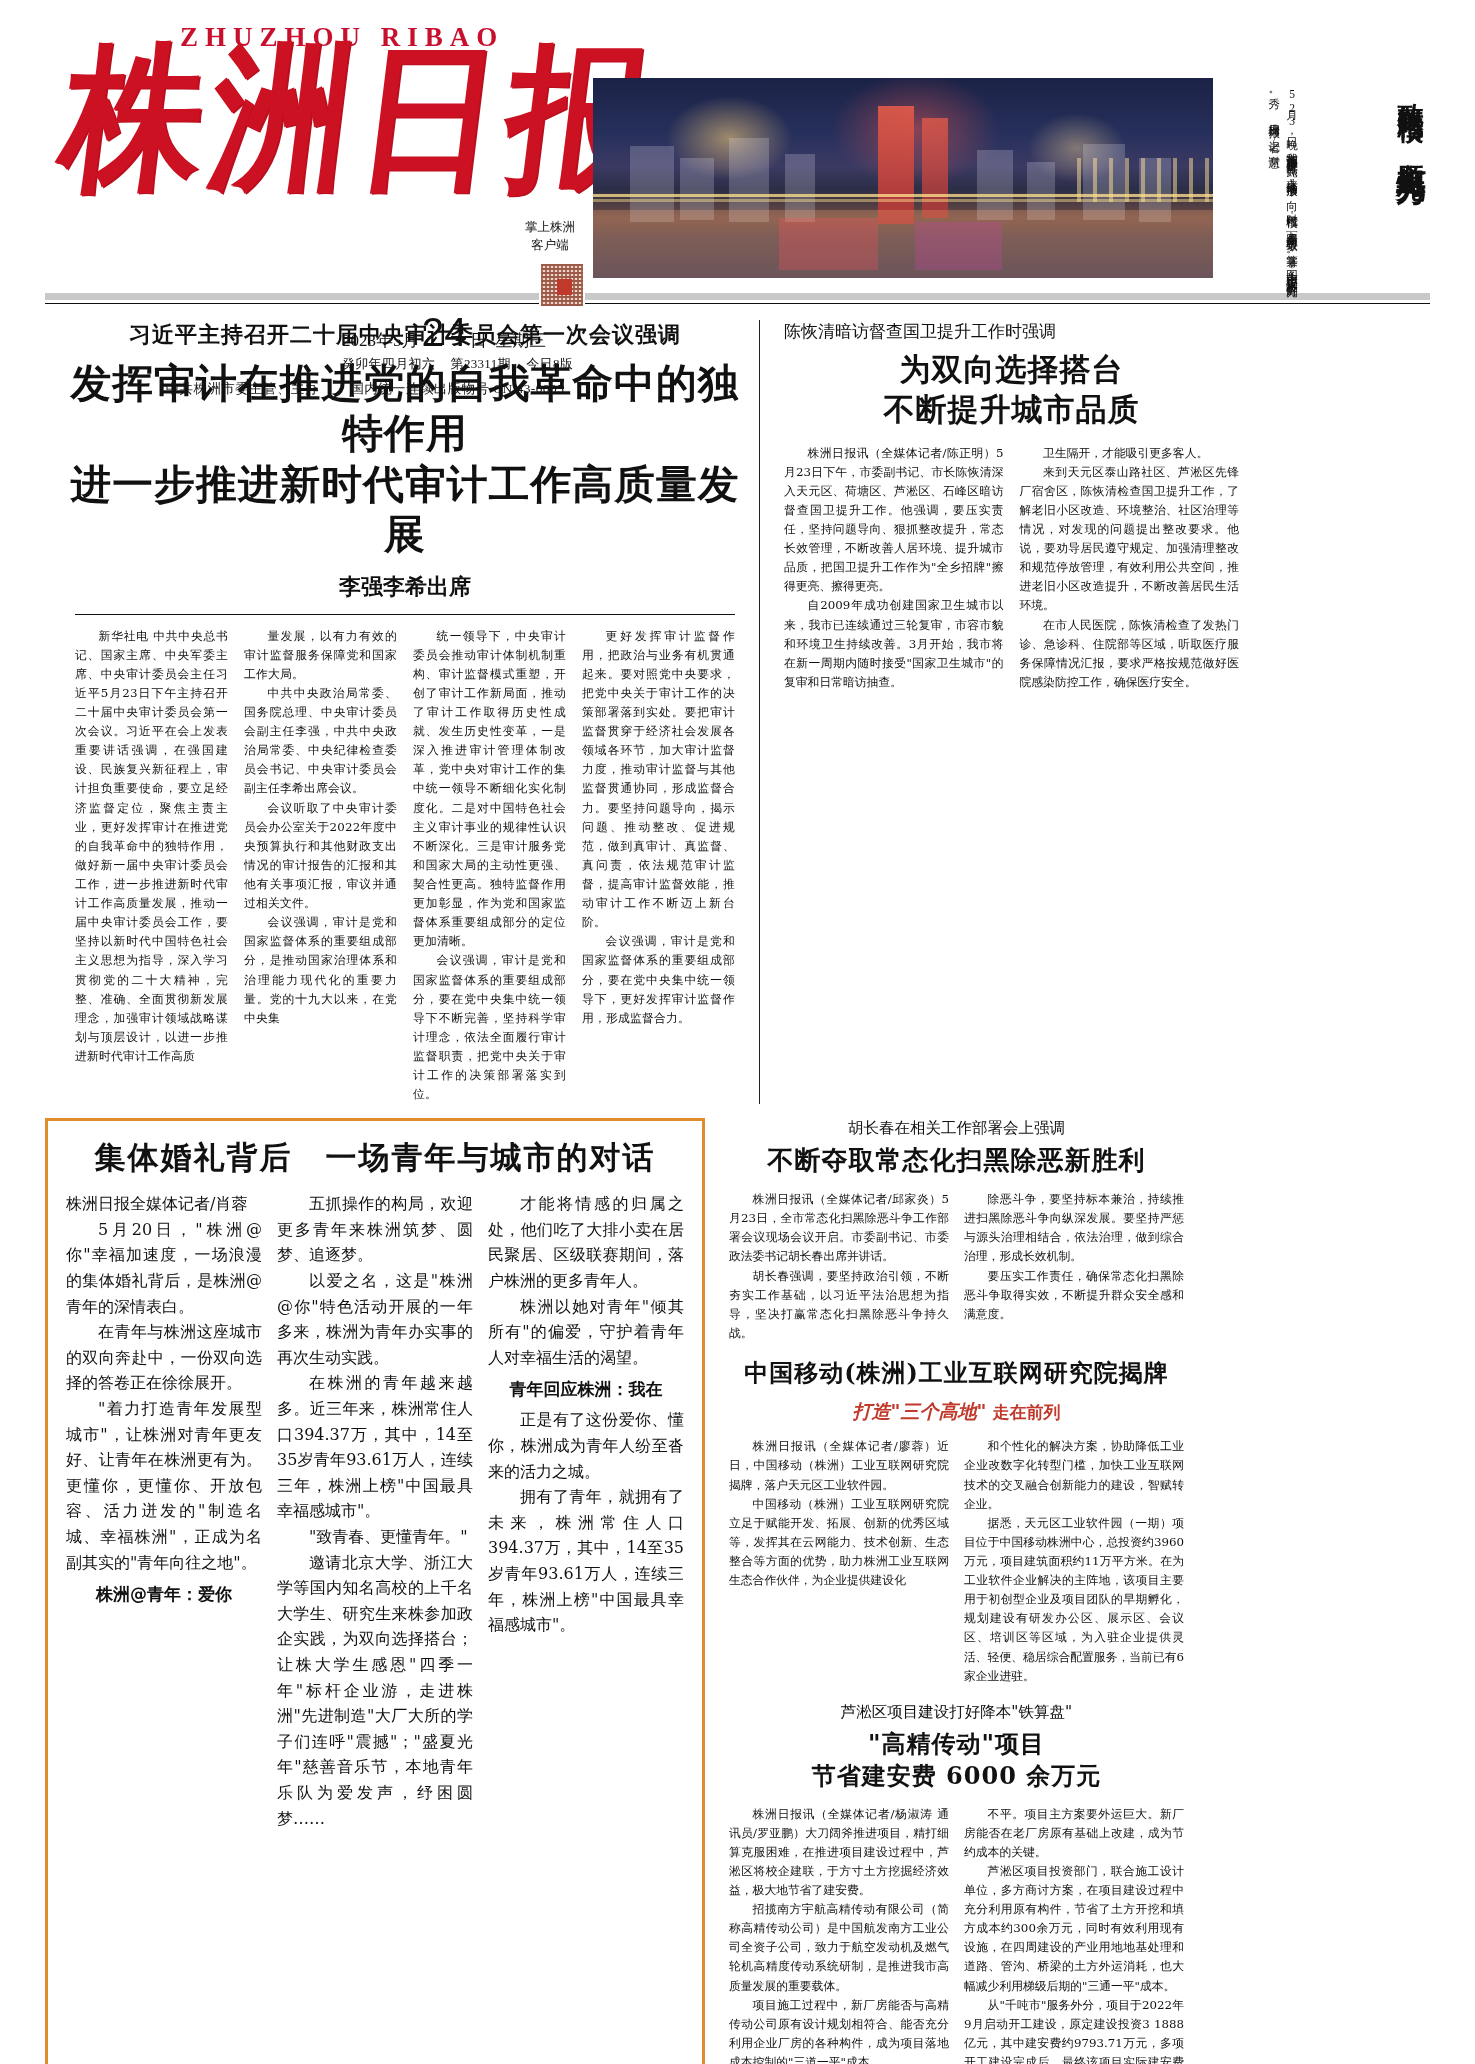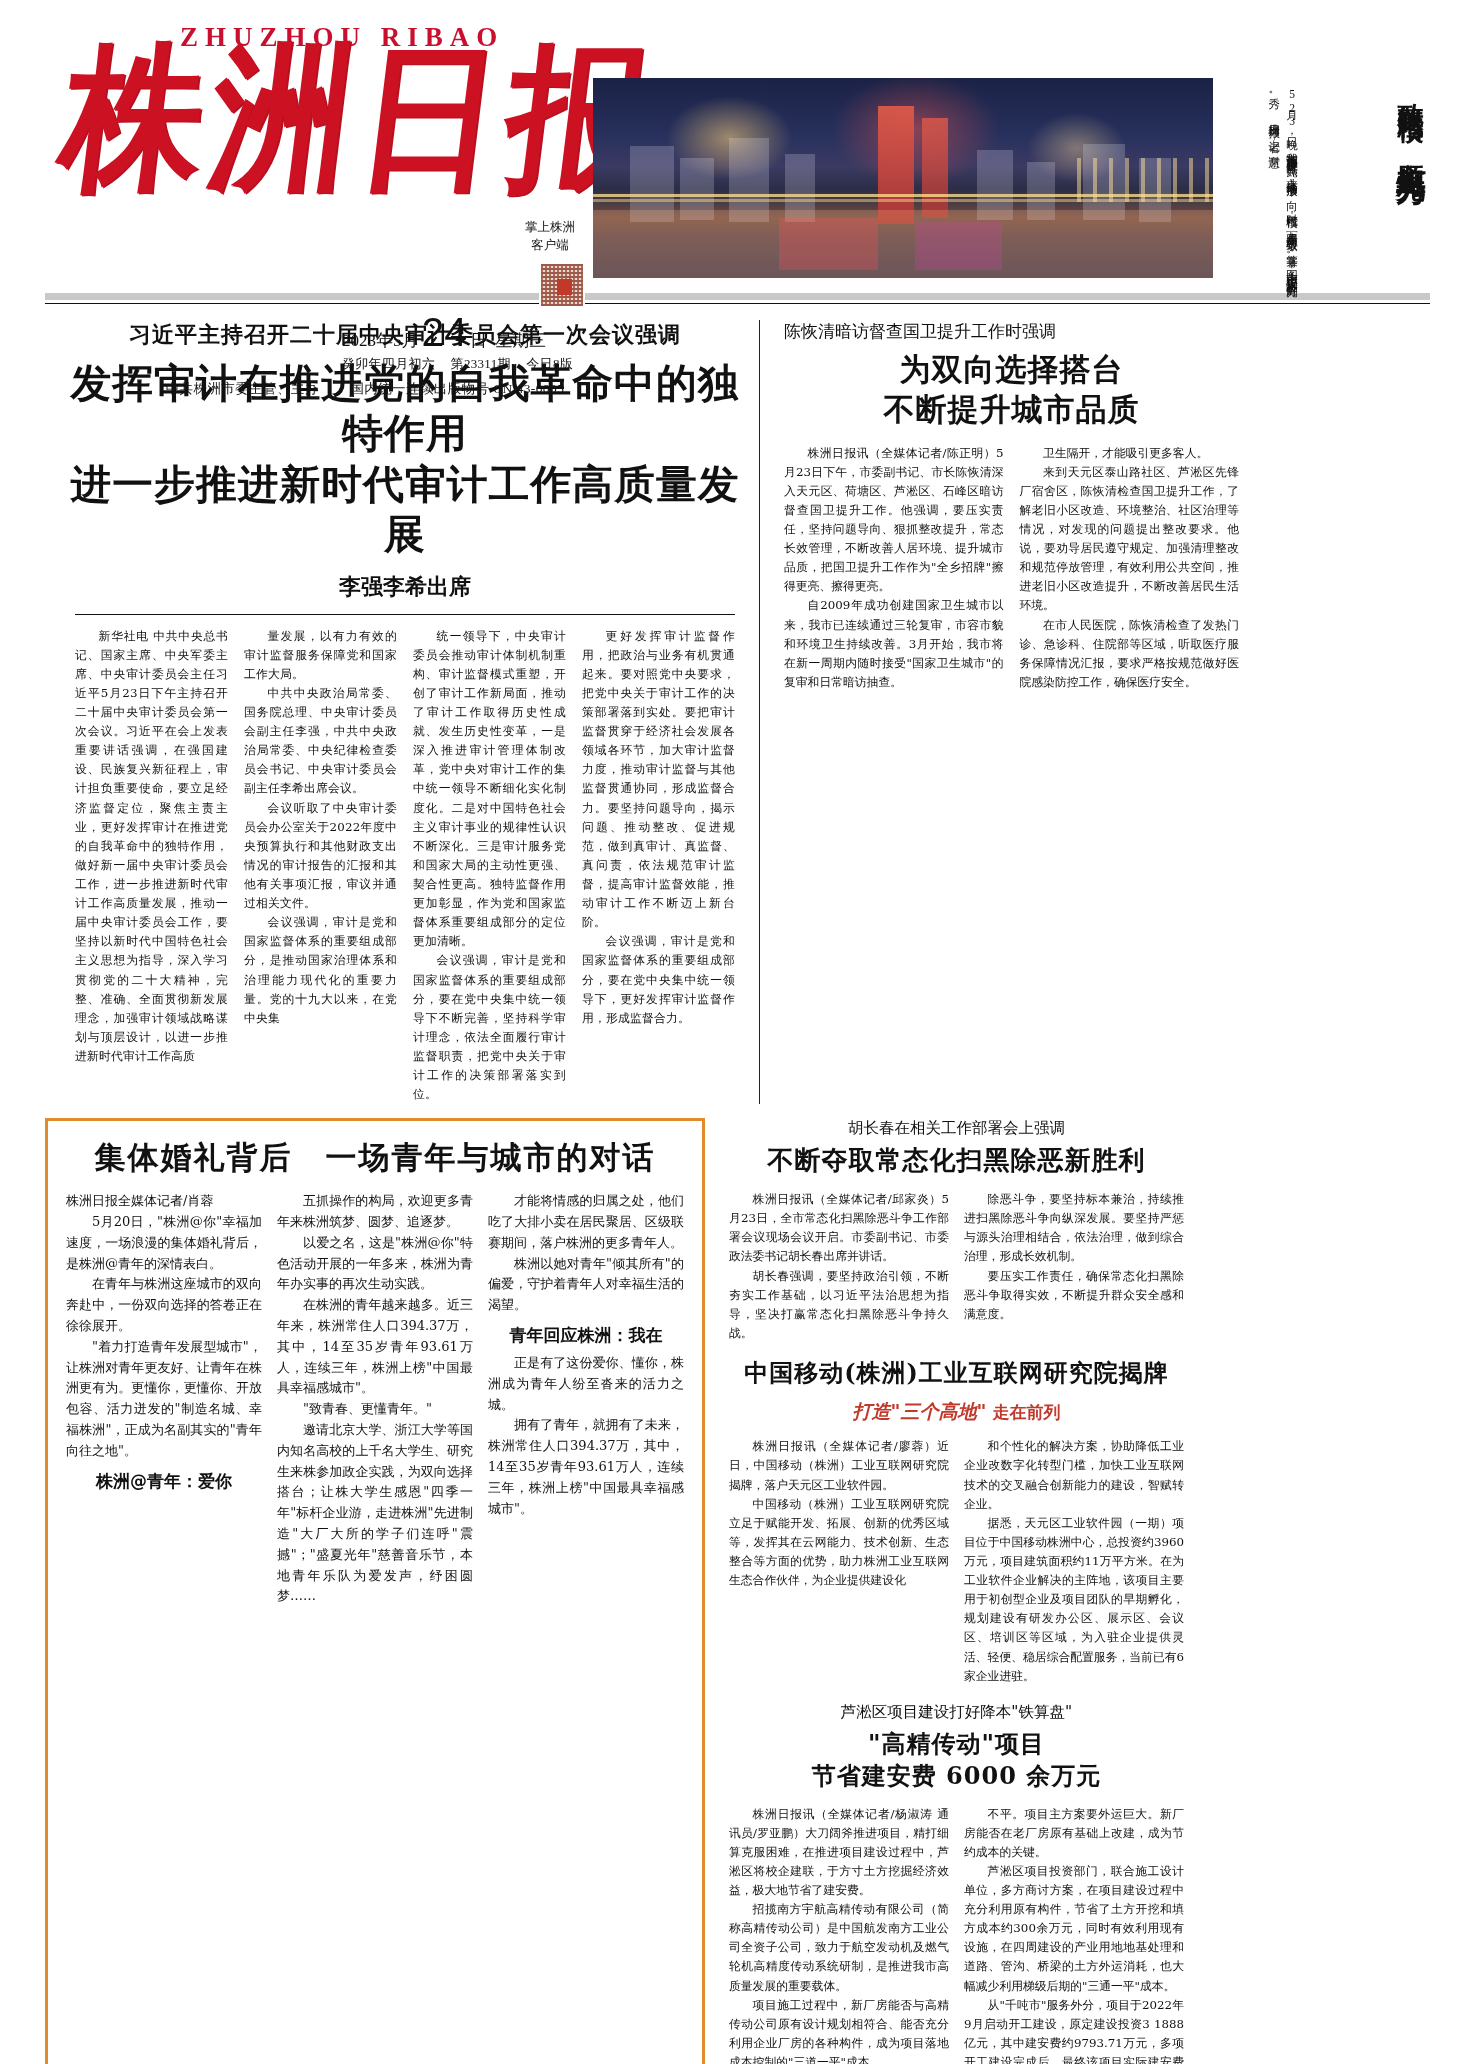--- a/index.html
+++ b/index.html
@@ -134,21 +134,21 @@
   .midrow { display: flex; padding: 0 45px; margin-top: 14px; }
   .feature-box {
     width: 660px; border: 3px solid #e08b2c; padding: 16px 18px 12px 18px;
   }
   .feature-title {
     text-align: center; font-family: "DejaVu Serif", serif; font-weight: bold;
     font-size: 31px; letter-spacing: 2px; margin-bottom: 12px;
   }
   .feature-cols { display: flex; gap: 15px; }
   .fcol { flex: 1; }
-  .fcol p { text-align: justify; line-height: 1.6; font-size: 13px; font-family:"DejaVu Serif",serif;}
+  .fcol p { text-align: justify; line-height: 1.6; font-size: 16px; font-family:"DejaVu Serif",serif;}
   .sub-head { text-align: center; font-size: 17px; font-weight: bold; margin: 8px 0 6px;
     font-family: "DejaVu Sans", sans-serif; }
 
   .right-mid { width: 455px; margin-left: 24px; }
   .kicker-s { text-align: center; font-size: 15.5px; margin-bottom: 5px; font-family:"DejaVu Sans",sans-serif;}
   .headline-s { text-align: center; font-weight: bold; font-family:"DejaVu Sans",sans-serif;
     font-size: 26px; letter-spacing: 1px; line-height:1.3; }
   .headline-s2 { text-align: center; font-weight: bold; font-family:"DejaVu Serif",serif;
     font-size: 24px; letter-spacing: 1px; line-height:1.35; }
   .twocol { display: flex; gap: 15px; margin-top: 12px; justify-content: center; }

